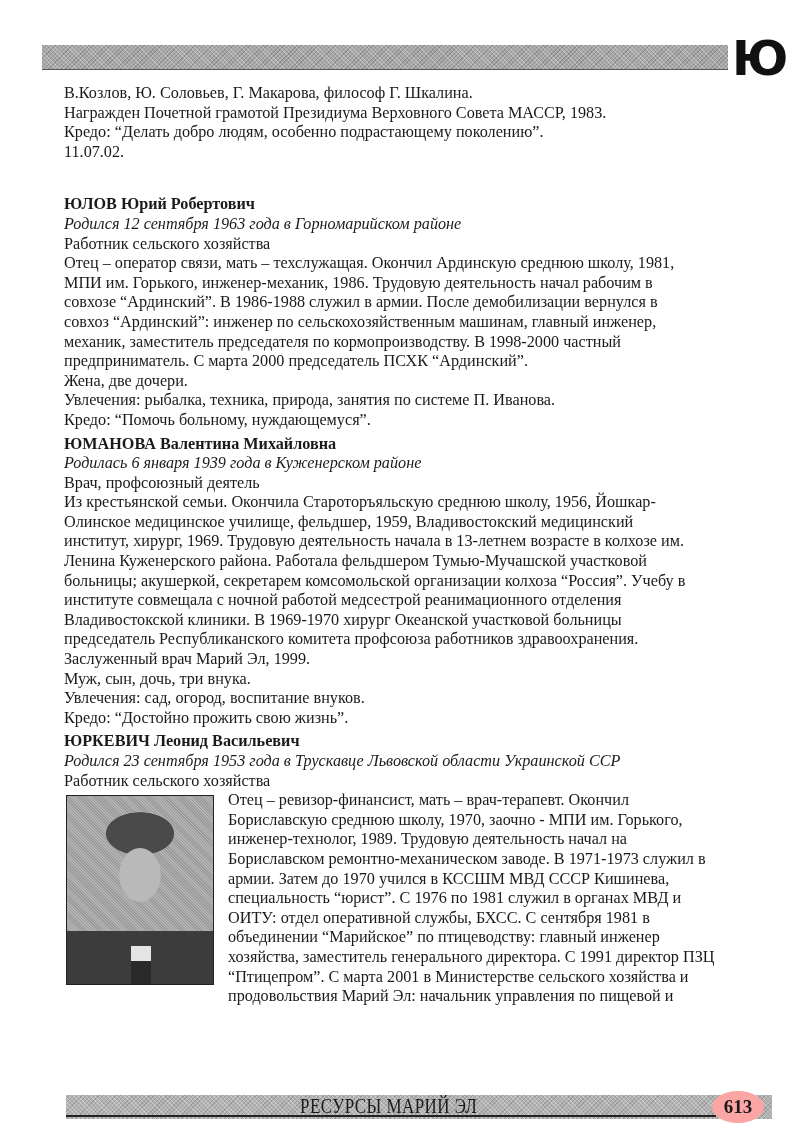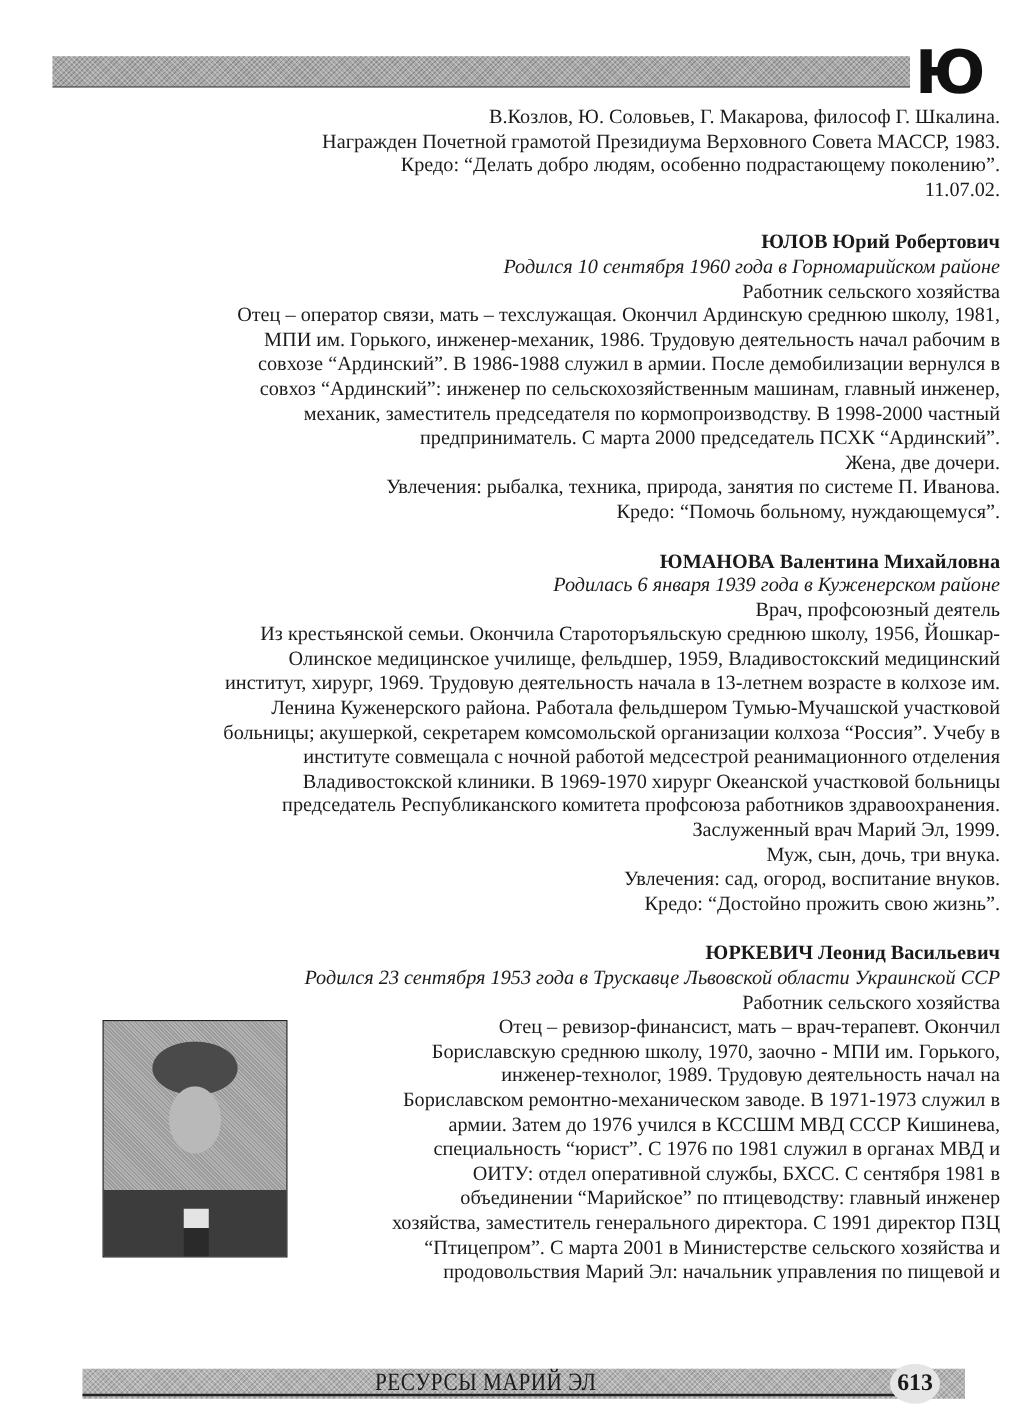--- a/index.html
+++ b/index.html
@@ -16,25 +16,25 @@
       repeating-linear-gradient(-45deg, rgba(0,0,0,0.18) 0 1px, transparent 1px 3px);
     border-bottom: 1px solid #555;
   }
   .section-letter {
     position: absolute; left: 732px; top: 30px;
     font-family: "DejaVu Sans", "Liberation Sans", sans-serif;
     font-weight: bold; font-size: 48px; line-height: 56px; color: #111;
     letter-spacing: -1px;
   }
   .content {
-    position: absolute; left: 80px; top: 84px; width: 720px;
-    font-size: 16.2px; line-height: 19.6px; text-align: right;
+    position: absolute; left: 64px; top: 84px; width: 720px;
+    font-size: 16.2px; line-height: 19.6px;
   }
   .line { white-space: nowrap; }
-  .entry { margin-top: 20px; }
+  .entry { margin-top: 4px; }
   .name { font-weight: bold; white-space: nowrap; }
   .name .surname { font-weight: bold; }
   .born { font-style: italic; white-space: nowrap; }
   .prof { font-weight: normal; white-space: nowrap; }
   .photo-block { position: relative; }
   .photo {
     position: absolute; left: 2px; top: 4px; width: 146px; height: 188px;
     border: 1px solid #222;
     background:
       radial-gradient(ellipse 34px 44px at 50% 42%, #b9b9b9 0 60%, transparent 62%),
@@ -57,46 +57,46 @@
   .footer-rule {
     position: absolute; left: 66px; top: 1115px; width: 650px; height: 2px; background: #222;
   }
   .footer-title {
     position: absolute; left: 300px; top: 1094px;
     font-family: "Liberation Serif", "DejaVu Serif", serif;
     font-size: 20px; line-height: 24px; letter-spacing: 0.5px; color: #1a1a1a;
     transform: scaleX(0.85); transform-origin: left center;
   }
   .page-number {
-    position: absolute; left: 712px; top: 1091px; width: 40px; height: 32px;
-    background: #e5e5e5; border-radius: 50%;
+    position: absolute; left: 712px; top: 1091px; width: 52px; height: 32px;
+    background: #fca5a5; border-radius: 50%;
     font-weight: bold; font-size: 19px; line-height: 32px; text-align: center;
   }
 </style>
 </head>
 <body>
 
 <div class="header-bar"></div>
 <div class="section-letter">Ю</div>
 
 <div class="content">
 
   <div>
     <div class="line">В.Козлов, Ю. Соловьев, Г.  Макарова, философ Г. Шкалина.</div>
     <div class="line">Награжден Почетной грамотой Президиума Верховного Совета МАССР, 1983.</div>
     <div class="line">Кредо: “Делать добро людям, особенно подрастающему поколению”.</div>
     <div class="line">11.07.02.</div>
   </div>
 
-  <div class="entry" style="margin-top:22px;">
+  <div class="entry" style="margin-top:33px;">
     <div class="name">
       <span class="surname">ЮЛОВ</span>
       <span>Юрий Робертович</span>
     </div>
-    <div class="born">Родился 10 сентября 1960 года в Горномарийском районе</div>
+    <div class="born">Родился 12 сентября 1963 года в Горномарийском районе</div>
     <div class="prof">Работник сельского хозяйства</div>
     <div>
       <div class="line">Отец – оператор связи, мать – техслужащая. Окончил Ардинскую среднюю школу, 1981,</div>
       <div class="line">МПИ им. Горького, инженер-механик, 1986. Трудовую деятельность начал рабочим в</div>
       <div class="line">совхозе “Ардинский”. В 1986-1988 служил в армии. После демобилизации вернулся в</div>
       <div class="line">совхоз “Ардинский”: инженер по сельскохозяйственным машинам, главный инженер,</div>
       <div class="line">механик, заместитель председателя по кормопроизводству. В 1998-2000 частный</div>
       <div class="line">предприниматель. С марта 2000 председатель ПСХК “Ардинский”.</div>
       <div class="line">Жена, две дочери.</div>
       <div class="line">Увлечения: рыбалка, техника, природа, занятия по системе П. Иванова.</div>
@@ -136,21 +136,21 @@
     <div class="prof">Работник сельского хозяйства</div>
     <div class="photo-block">
       <div class="photo" title="Портрет Л. В. Юркевича">
         <div class="photo-tie"></div>
       </div>
       <div class="wrap-text">
         <div class="line">Отец – ревизор-финансист, мать – врач-терапевт. Окончил</div>
         <div class="line">Бориславскую среднюю школу, 1970, заочно - МПИ им. Горького,</div>
         <div class="line">инженер-технолог, 1989. Трудовую деятельность начал на</div>
         <div class="line">Бориславском ремонтно-механическом заводе. В 1971-1973 служил в</div>
-        <div class="line">армии. Затем до 1976 учился в КССШМ МВД СССР Кишинева,</div>
+        <div class="line">армии. Затем до 1970 учился в КССШМ МВД СССР Кишинева,</div>
         <div class="line">специальность “юрист”. С 1976 по 1981 служил в органах МВД и</div>
         <div class="line">ОИТУ: отдел оперативной службы, БХСС. С сентября 1981 в</div>
         <div class="line">объединении “Марийское” по птицеводству: главный инженер</div>
         <div class="line">хозяйства, заместитель генерального директора. С 1991 директор ПЗЦ</div>
         <div class="line">“Птицепром”. С марта 2001 в Министерстве сельского хозяйства и</div>
         <div class="line">продовольствия Марий Эл: начальник управления по пищевой и</div>
       </div>
     </div>
   </div>
 </div>

